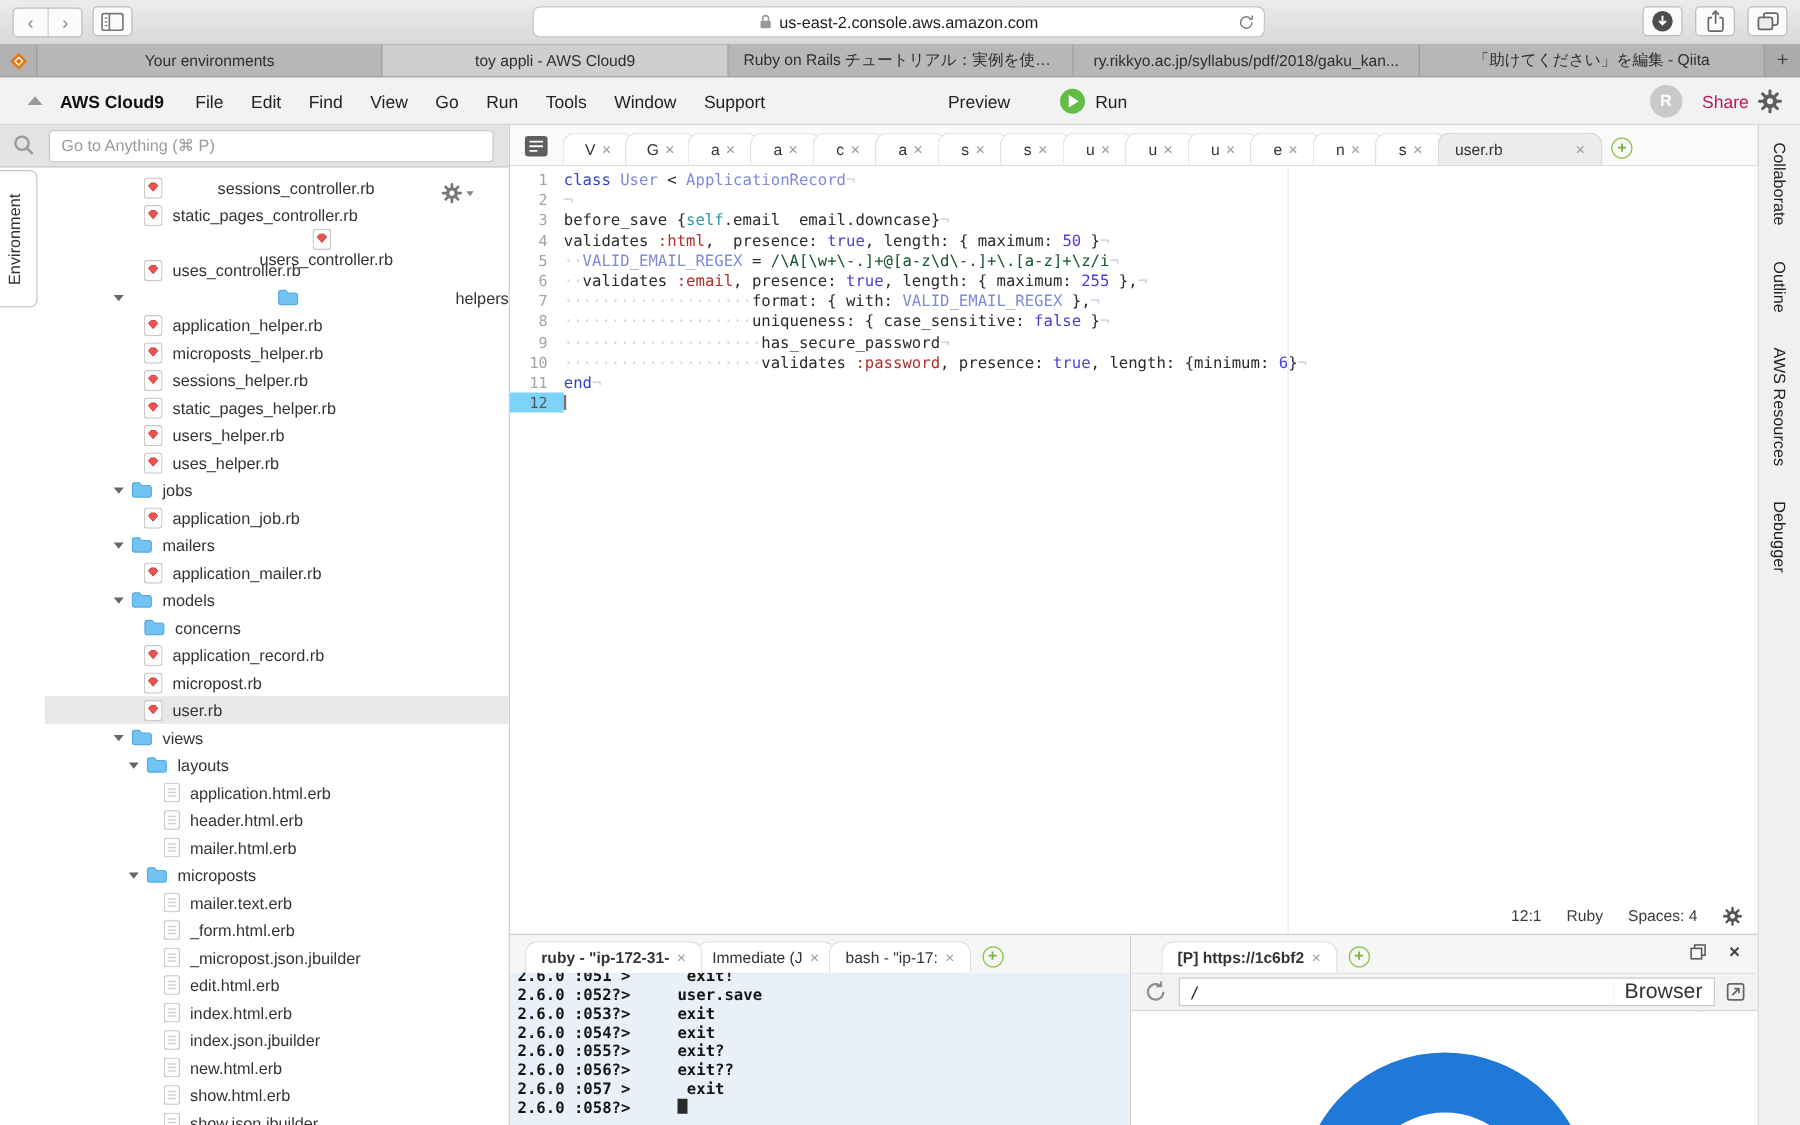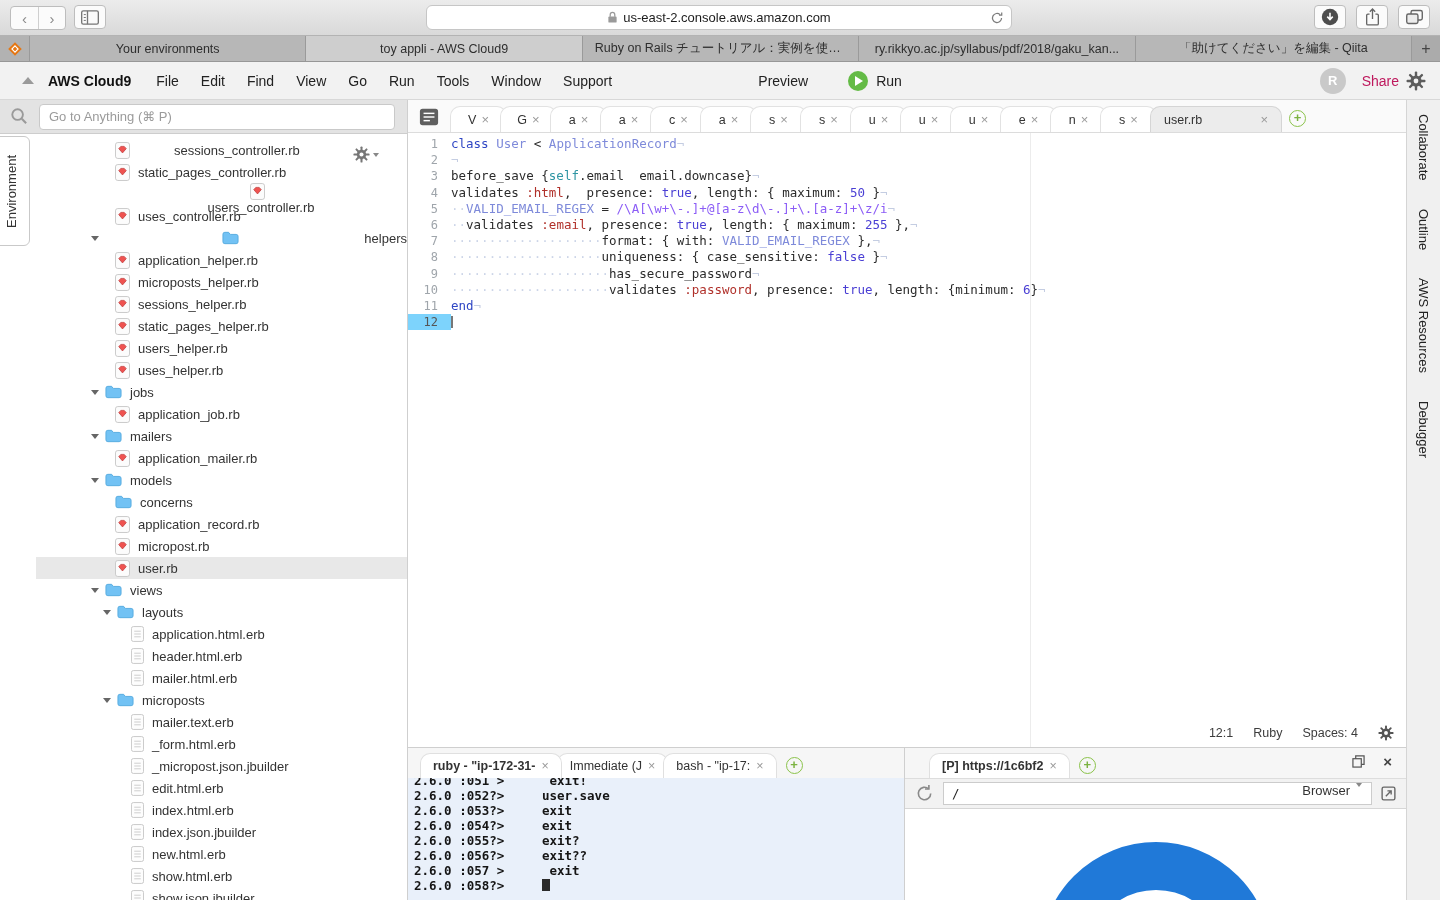--- a/index.html
+++ b/index.html
@@ -67,21 +67,21 @@
   .etab-plus { margin:0 0 5px 14px; }
   .plus-circle { width:17px; height:17px; border:1.5px solid #8bc34a; border-radius:50%; color:#7cb342; font-size:13px; line-height:13px; text-align:center; font-weight:bold; }
 
   .code-wrap { flex:1; position:relative; background:#fff; border-bottom:1px solid #cfcfcf; overflow:hidden; padding-top:3px; }
   .print-margin { position:absolute; left:622px; top:0; bottom:0; width:1px; background:#ececec; }
   .code-line { display:flex; height:16.2px; line-height:16.2px; font-family:"DejaVu Sans Mono",monospace; font-size:12.5px; white-space:pre; }
   .gutter { width:43px; flex:none; text-align:right; padding-right:13px; color:#9fa5ab; font-size:12px; font-family:"DejaVu Sans Mono",monospace; }
   .code-line.active .gutter { background:#7dd3fc; color:#555; }
   .cursor-bar { display:inline-block; width:2px; height:12px; background:#777; margin-top:2px; }
   .tk-kw { color:#2f46c4; } .tk-cls { color:#7e8ada; } .tk-self { color:#2e95a3; }
-  .tk-sym { color:#b0302a; } .tk-lit { color:#4a3fd4; } .tk-rgx { color:#8b5cf6; }
+  .tk-sym { color:#b0302a; } .tk-lit { color:#4a3fd4; } .tk-rgx { color:#14532d; }
   .tk-inv { color:#c4cde2; } .tk-ws { color:#ccd5e8; } .tk-pl { color:#2b2b2b; }
   .status-bar { position:absolute; right:12px; bottom:6px; display:flex; align-items:center; gap:20px; font-size:12.5px; color:#3c3c3c; }
 
   
   .bottom-panel { height:152px; flex:none; display:flex; }
   .term-section { width:497px; flex:none; border-right:1px solid #cfcfcf; display:flex; flex-direction:column; }
   .ttab-row { height:30px; flex:none; background:#f6f6f6; display:flex; align-items:flex-end; padding-left:12px; position:relative; }
   .ttab { height:25px; padding:0 12px; display:flex; align-items:center; gap:6px; font-size:12.5px; color:#333; background:#fff; border:1px solid #e0e0e0; border-bottom:none; border-radius:10px 10px 0 0; margin-right:-5px; white-space:nowrap; }
   .ttab.active { font-weight:bold; z-index:2; }
   .ttab .x { color:#9a9a9a; font-weight:normal; }
@@ -89,21 +89,21 @@
   .term-body { flex:1; background:#e9f0fa; overflow:hidden; padding-left:6px; }
   .term-scroll { margin-top:-5px; }
   .term-line { font-family:"DejaVu Sans Mono",monospace; font-size:12.5px; line-height:15px; font-weight:bold; color:#151515; white-space:pre; }
   .cursor-block { display:inline-block; width:8px; height:12px; background:#2b2b2b; vertical-align:-1px; }
 
   .preview-section { flex:1; min-width:0; display:flex; flex-direction:column; }
   .ptab-row { height:30px; flex:none; background:#f6f6f6; display:flex; align-items:flex-end; padding-left:24px; position:relative; }
   .ptab-icons { position:absolute; right:14px; top:6px; display:flex; gap:18px; align-items:center; }
   .preview-toolbar { height:31px; flex:none; background:#f2f2f2; border-top:1px solid #ddd; border-bottom:1px solid #d6d6d6; display:flex; align-items:center; gap:8px; padding:0 9px; }
   .preview-url { flex:1; height:23px; background:#fff; border:1px solid #ccc; font-family:"DejaVu Sans Mono",monospace; font-size:12.5px; color:#222; padding:0 8px; outline:none; }
-  .browser-btn { height:23px; background:#fff; border:1px solid #ccc; display:flex; align-items:flex-start; gap:6px; padding:0 9px; font-size:13px; color:#333; margin-left:-9px; border-left:none; }
+  .browser-btn { height:23px; background:#fff; border:1px solid #ccc; display:flex; align-items:flex-end; gap:6px; padding:0 9px; font-size:17px; color:#333; margin-left:-9px; border-left:none;flex-direction:column; }
   .preview-content { flex:1; background:#fff; position:relative; overflow:hidden; }
   .blue-ring { position:absolute; left:135px; top:33px; width:232px; height:232px; border:48px solid #2079d8; border-radius:50%; }
 
   
   .right-rail { width:34px; flex:none; background:#f0f0f0; border-left:1px solid #d5d5d5; display:flex; flex-direction:column; align-items:center; padding-top:14px; gap:28px; }
   .rail-label { writing-mode:vertical-rl; font-size:13px; color:#222; }
 </style>
 </head>
 <body>
 

